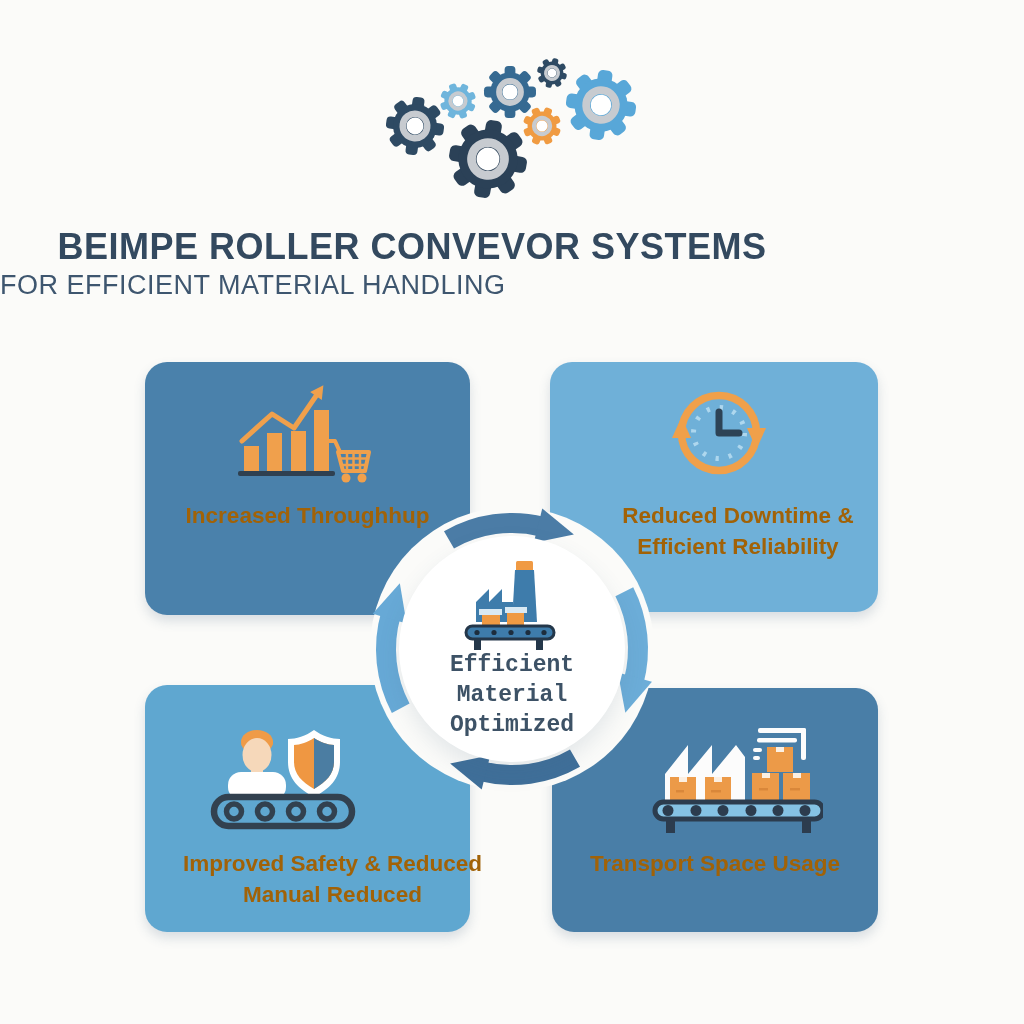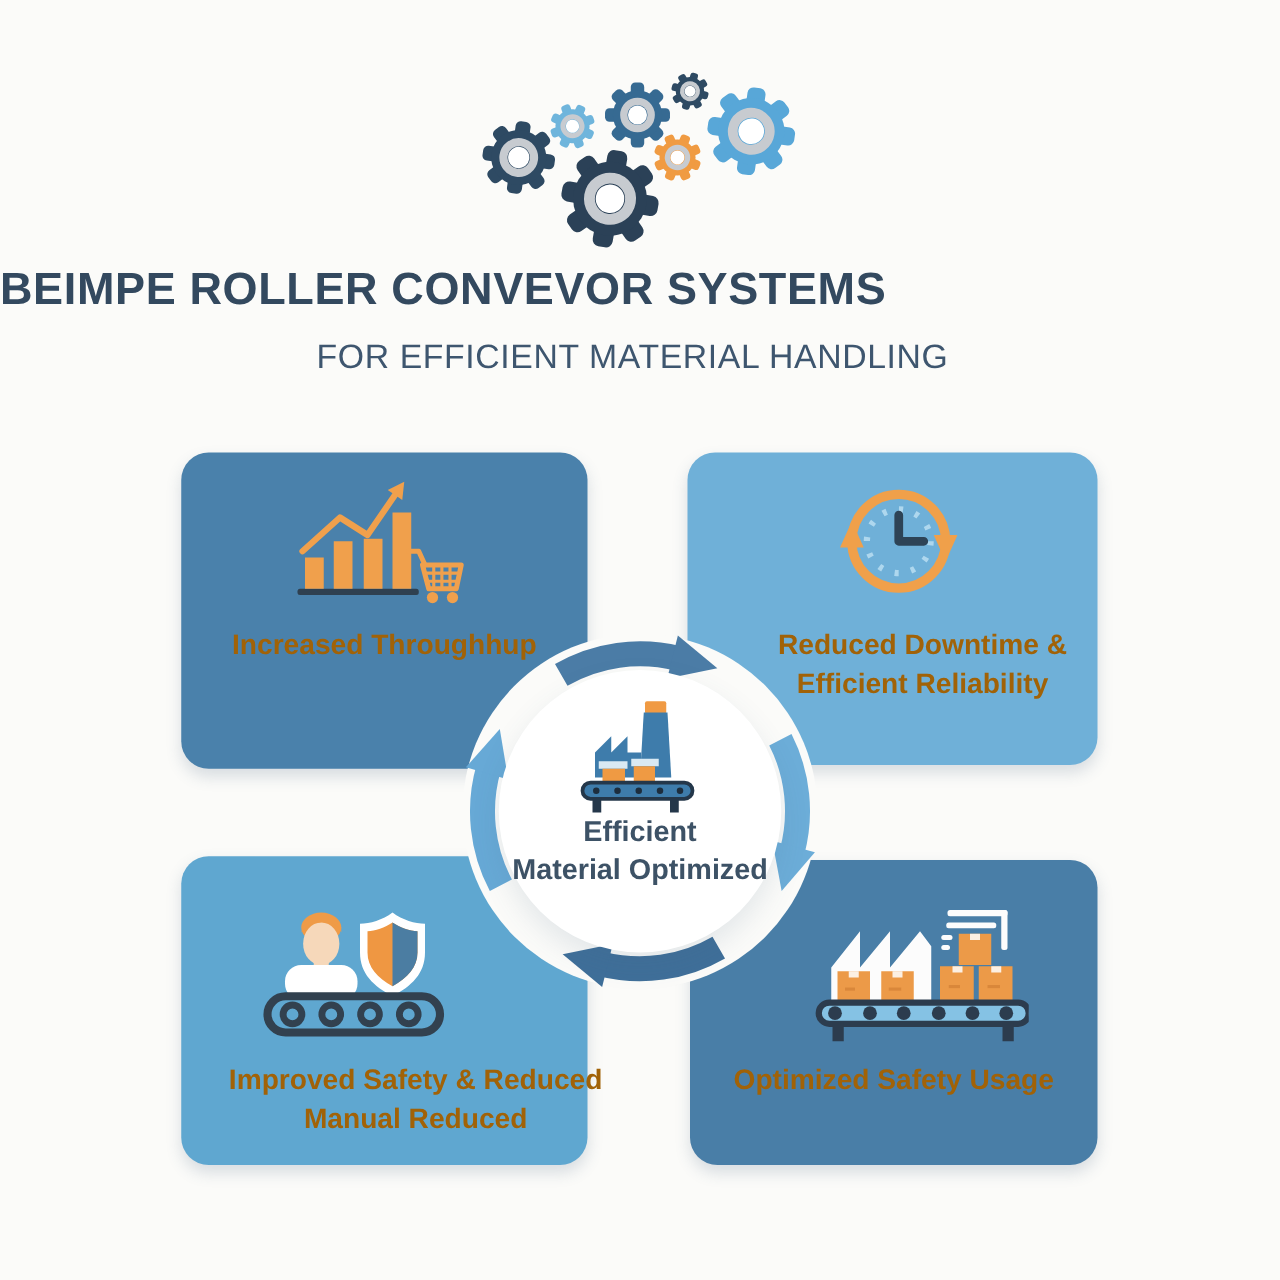--- a/index.html
+++ b/index.html
@@ -1,22 +1,22 @@
 <!DOCTYPE html>
 <html><head>
 <meta charset="utf-8">
 <style>
   html,body{margin:0;padding:0;background:#fbfbf9;}
   #stage{position:relative;width:1024px;height:1024px;background:#fbfbf9;overflow:hidden;
          font-family:"Liberation Sans",sans-serif;}
   .abs{position:absolute;}
   
-  #title{left:0;top:210px;width:824px;font-size:36px;font-weight:700;
+  #title{left:0;top:226px;width:824px;text-align:center;font-size:36px;font-weight:700;
          color:#33495f;letter-spacing:.5px;}
-  #subtitle{left:0;top:270px;width:1012px;text-align:center;font-size:27px;font-weight:400;
+  #subtitle{left:0;top:270px;width:1012px;font-size:27px;font-weight:400;
             color:#3e566f;letter-spacing:.5px;}
   
   .qbox{border-radius:22px;box-shadow:0 6px 12px rgba(60,90,120,.18);z-index:1;}
   #box-tl{left:145px;top:362px;width:325px;height:253px;background:#4a81ab;}
   #box-tr{left:550px;top:362px;width:328px;height:250px;background:#6fb0d8;}
   #box-bl{left:145px;top:685px;width:325px;height:247px;background:#5fa7d0;}
   #box-br{left:552px;top:688px;width:326px;height:244px;background:#497ea7;}
   .box-label{z-index:6;text-align:center;color:#a16207;font-weight:700;font-size:22.5px;
              line-height:31px;}
   #label-tl{left:145px;top:500px;width:325px;}
@@ -24,21 +24,21 @@
   #label-bl{left:145px;top:848px;width:375px;}
   #label-br{left:552px;top:848px;width:326px;}
   
   #cut-circle{left:370px;top:507px;width:284px;height:284px;border-radius:50%;
               background:#fbfbf9;z-index:2;}
   #arrow-ring{left:0;top:0;width:1024px;height:1024px;z-index:3;pointer-events:none;}
   #hub-circle{left:399px;top:536px;width:226px;height:226px;border-radius:50%;background:#ffffff;
               box-shadow:0 10px 22px rgba(70,100,130,.13);z-index:4;}
   #hub-icon{left:462px;top:552px;z-index:5;}
   #hub-label{left:392px;top:650px;width:240px;z-index:5;text-align:center;font-size:23px;
-             font-weight:700;line-height:30px;color:#3d5266;}
+             font-weight:700;line-height:30px;color:#3d5266;font-family:Liberation Mono, monospace;}
   .qicon{z-index:6;}
   #icon-tl{left:230px;top:378px;}
   #icon-tr{left:666px;top:381px;}
   #icon-bl{left:210px;top:712px;}
   #icon-br{left:638px;top:712px;}
   #gears{left:370px;top:38px;z-index:1;}
 </style>
 </head>
 <body>
 
@@ -208,16 +208,16 @@
   </div>
   <div id="label-tr" class="abs box-label">
     <div>Reduced Downtime &amp;</div>
     <div>Efficient Reliability</div>
   </div>
   <div id="label-bl" class="abs box-label">
     <div>Improved Safety &amp; Reduced</div>
     <div>Manual Reduced</div>
   </div>
   <div id="label-br" class="abs box-label">
-    <div>Optimized Safety Usage</div>
+    <div>Transport Space Usage</div>
   </div>
 
 </div>
 
 </body></html>

